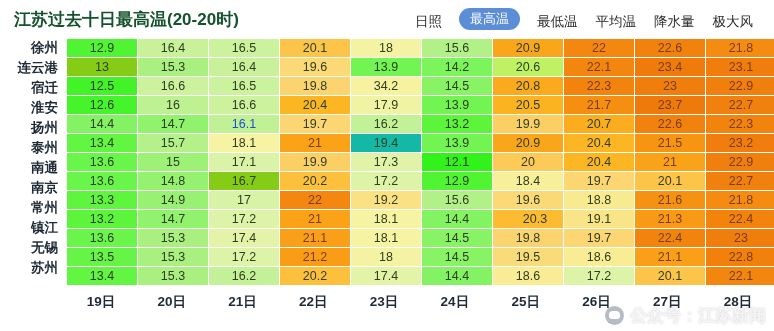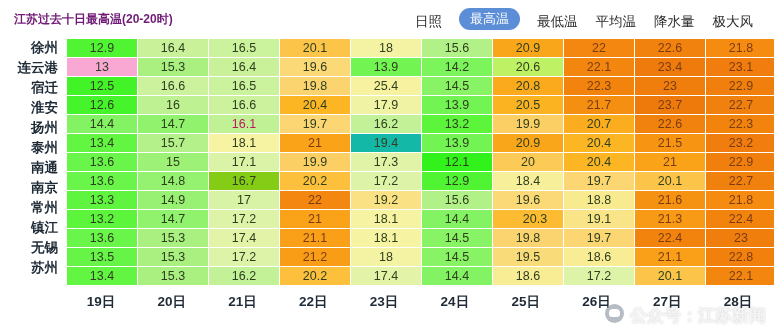--- a/index.html
+++ b/index.html
@@ -23,23 +23,23 @@
 
   
   .header {
     height: 38px;
     display: flex;
     align-items: center;
     padding: 0 12px 0 14px;
     box-sizing: border-box;
   }
   .page-title {
-    font-size: 12px;
+    font-size: 17px;
     font-weight: bold;
-    color: #701a75;
+    color: #14532d;
     letter-spacing: 0px;
     white-space: nowrap;
   }
   .tabs {
     margin-left: auto;
     display: flex;
     align-items: flex-end;
     gap: 16px;
     padding-right: 8px;
   }
@@ -119,21 +119,21 @@
     color: #1e2a36;
     line-height: 28px;
   }
 
   
   .watermark {
     position: absolute;
     right: 8px;
     bottom: 4px;
     display: flex;
-    align-items: flex-start;
+    align-items: center;
     gap: 6px;
     pointer-events: none;
     opacity: 0.72;
   }
   .wm-logo {
     width: 19px;
     height: 19px;
     border-radius: 50%;
     background: #9aa3ad;
     position: relative;
@@ -195,37 +195,37 @@
             <td class="cell" style="background: rgb(203, 242, 156); color: rgb(47, 63, 31);">16.5</td>
             <td class="cell" style="background: rgb(252, 197, 74); color: rgb(47, 63, 31);">20.1</td>
             <td class="cell" style="background: rgb(243, 243, 163); color: rgb(47, 63, 31);">18</td>
             <td class="cell" style="background: rgb(178, 240, 136); color: rgb(47, 63, 31);">15.6</td>
             <td class="cell" style="background: rgb(250, 166, 27); color: rgb(47, 63, 31);">20.9</td>
             <td class="cell" style="background: rgb(243, 135, 15); color: rgb(122, 60, 18);">22</td>
             <td class="cell" style="background: rgb(241, 130, 14); color: rgb(122, 60, 18);">22.6</td>
             <td class="cell" style="background: rgb(245, 140, 17); color: rgb(122, 60, 18);">21.8</td>
           </tr>
           <tr>
-            <td class="cell" style="background: #f9a8d4; color: rgb(47, 63, 31);">13</td>
+            <td class="cell" style="background: #84cc16; color: rgb(47, 63, 31);">13</td>
             <td class="cell" style="background: rgb(169, 240, 129); color: rgb(47, 63, 31);">15.3</td>
             <td class="cell" style="background: rgb(200, 241, 154); color: rgb(47, 63, 31);">16.4</td>
             <td class="cell" style="background: rgb(251, 217, 118); color: rgb(47, 63, 31);">19.6</td>
             <td class="cell" style="background: rgb(114, 244, 82); color: rgb(47, 63, 31);">13.9</td>
             <td class="cell" style="background: rgb(124, 244, 92); color: rgb(47, 63, 31);">14.2</td>
             <td class="cell" style="background: #bef264; color: rgb(47, 63, 31); margin-top: 48px;">20.6</td>
             <td class="cell" style="background: rgb(243, 134, 15); color: rgb(122, 60, 18);">22.1</td>
             <td class="cell" style="background: rgb(239, 123, 12); color: rgb(122, 60, 18);">23.4</td>
             <td class="cell" style="background: rgb(240, 125, 13); color: rgb(122, 60, 18);">23.1</td>
           </tr>
           <tr>
             <td class="cell" style="background: rgb(65, 243, 39); color: rgb(47, 63, 31);">12.5</td>
             <td class="cell" style="background: rgb(205, 242, 158); color: rgb(47, 63, 31);">16.6</td>
             <td class="cell" style="background: rgb(203, 242, 156); color: rgb(47, 63, 31);">16.5</td>
             <td class="cell" style="background: rgb(251, 212, 112); color: rgb(47, 63, 31);">19.8</td>
-            <td class="cell" style="background: rgb(246, 242, 159); color: rgb(47, 63, 31);">25.4</td>
+            <td class="cell" style="background: rgb(246, 242, 159); color: rgb(47, 63, 31);">34.2</td>
             <td class="cell" style="background: rgb(137, 243, 102); color: rgb(47, 63, 31);">14.5</td>
             <td class="cell" style="background: rgb(251, 169, 29); color: rgb(47, 63, 31);">20.8</td>
             <td class="cell" style="background: rgb(242, 132, 14); color: rgb(122, 60, 18);">22.3</td>
             <td class="cell" style="background: rgb(240, 126, 13); color: rgb(122, 60, 18);">23</td>
             <td class="cell" style="background: rgb(241, 127, 13); color: rgb(122, 60, 18);">22.9</td>
           </tr>
           <tr>
             <td class="cell" style="background: rgb(69, 244, 42); color: rgb(47, 63, 31);">12.6</td>
             <td class="cell" style="background: rgb(189, 241, 146); color: rgb(47, 63, 31);">16</td>
             <td class="cell" style="background: rgb(205, 242, 158); color: rgb(47, 63, 31);">16.6</td>
@@ -233,21 +233,21 @@
             <td class="cell" style="background: rgb(240, 243, 163); color: rgb(47, 63, 31);">17.9</td>
             <td class="cell" style="background: rgb(114, 244, 82); color: rgb(47, 63, 31);">13.9</td>
             <td class="cell" style="background: rgb(252, 179, 34); color: rgb(47, 63, 31);">20.5</td>
             <td class="cell" style="background: rgb(245, 143, 18); color: rgb(122, 60, 18);">21.7</td>
             <td class="cell" style="background: rgb(239, 122, 12); color: rgb(122, 60, 18);">23.7</td>
             <td class="cell" style="background: rgb(241, 129, 14); color: rgb(122, 60, 18);">22.7</td>
           </tr>
           <tr>
             <td class="cell" style="background: rgb(132, 243, 99); color: rgb(47, 63, 31);">14.4</td>
             <td class="cell" style="background: rgb(145, 242, 109); color: rgb(47, 63, 31);">14.7</td>
-            <td class="cell" style="background: rgb(192, 241, 149); color: #be185d;">16.1</td>
+            <td class="cell" style="background: rgb(192, 241, 149); color: #1d4ed8;">16.1</td>
             <td class="cell" style="background: rgb(251, 214, 115); color: rgb(47, 63, 31);">19.7</td>
             <td class="cell" style="background: rgb(195, 241, 151); color: rgb(47, 63, 31);">16.2</td>
             <td class="cell" style="background: rgb(92, 245, 60); color: rgb(47, 63, 31);">13.2</td>
             <td class="cell" style="background: rgb(251, 207, 99); color: rgb(47, 63, 31);">19.9</td>
             <td class="cell" style="background: rgb(251, 173, 31); color: rgb(47, 63, 31);">20.7</td>
             <td class="cell" style="background: rgb(241, 130, 14); color: rgb(122, 60, 18);">22.6</td>
             <td class="cell" style="background: rgb(242, 132, 14); color: rgb(122, 60, 18);">22.3</td>
           </tr>
           <tr>
             <td class="cell" style="background: rgb(98, 245, 66); color: rgb(47, 63, 31);">13.4</td>

